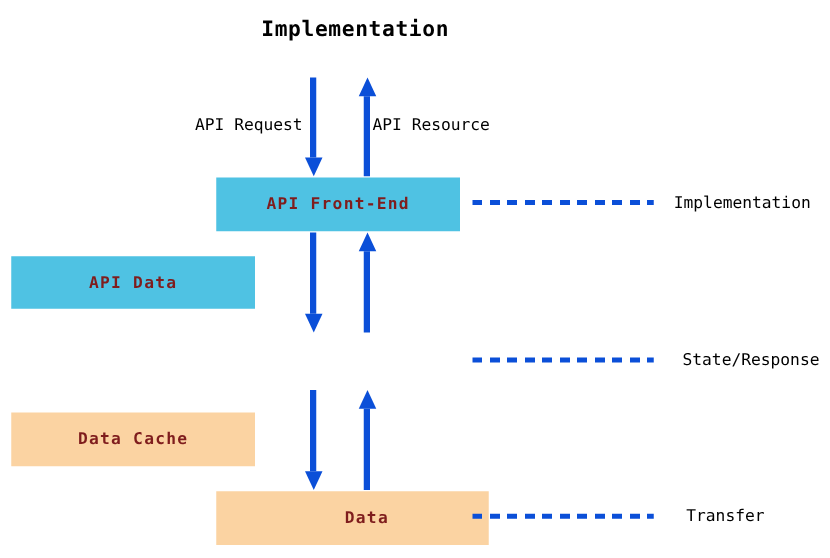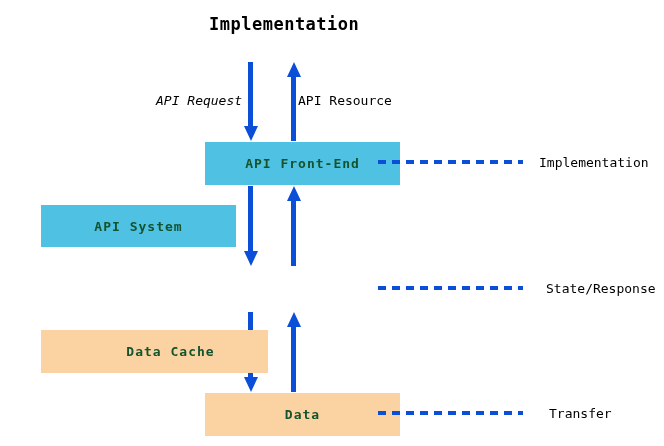--- a/index.html
+++ b/index.html
@@ -16,28 +16,28 @@
   .title{
     position:absolute;left:209px;top:14px;
     font-size:17px;font-weight:bold;color:var(--ink);
     letter-spacing:0.5px;white-space:nowrap;
   }
 
   .flow-label{
     position:absolute;top:93px;
     font-size:13px;color:var(--ink);white-space:nowrap;
   }
-  .flow-label.request{left:156px;font-style:italic;}
+  .flow-label.request{left:156px;}
   .flow-label.response{left:298px;}
 
   .box{
     position:absolute;width:195px;height:43px;
     display:flex;align-items:center;justify-content:center;
-    color:#14532d;font-size:13px;font-weight:bold;
-    letter-spacing:1px;white-space:nowrap;margin-left:32px;
+    color:#7f1d1d;font-size:13px;font-weight:bold;
+    letter-spacing:1px;white-space:nowrap;
   }
   .box.api-front-end{left:173px;top:142px;}
   .box.api-cache{left:9px;top:205px;height:42px;}
   .box.business-logic{left:173px;top:268px;}
   .box.data-cache{left:9px;top:330px;}
   .box.job-system{left:336px;top:330px;}
   .box.data{left:173px;top:393px;}
 
   .arrow{
     position:absolute;width:15px;
@@ -107,23 +107,23 @@
   <div class="arrow a5">
     <div class="shaft"></div>
     <div class="head-down"></div>
   </div>
   <div class="arrow a6">
     <div class="head-up"></div>
     <div class="shaft"></div>
   </div>
 
   <div class="box api-front-end" style="background-color: rgb(79, 194, 227);">API Front-End</div>
-  <div class="box api-cache" style="background-color: rgb(79, 194, 227);">API System</div>
-  <div class="box data-cache" style="background-color: rgb(251, 211, 162); padding-left: 32px;">Data Cache</div>
-  <div class="box data" style="background-color: rgb(251, 211, 162);">Data</div>
+  <div class="box api-cache" style="background-color: rgb(79, 194, 227);">API Data</div>
+  <div class="box data-cache" style="background-color: rgb(251, 211, 162);">Data Cache</div>
+  <div class="box data" style="background-color: rgb(251, 211, 162); padding-left: 23px;">Data</div>
 
   <div class="dash d1"></div>
   <div class="dash d2"></div>
   <div class="dash d3"></div>
 
   <div class="layer-label representation">Implementation</div>
   <div class="layer-label state-transfer">State/Response</div>
   <div class="layer-label resource">Transfer</div>
 
 </div>

